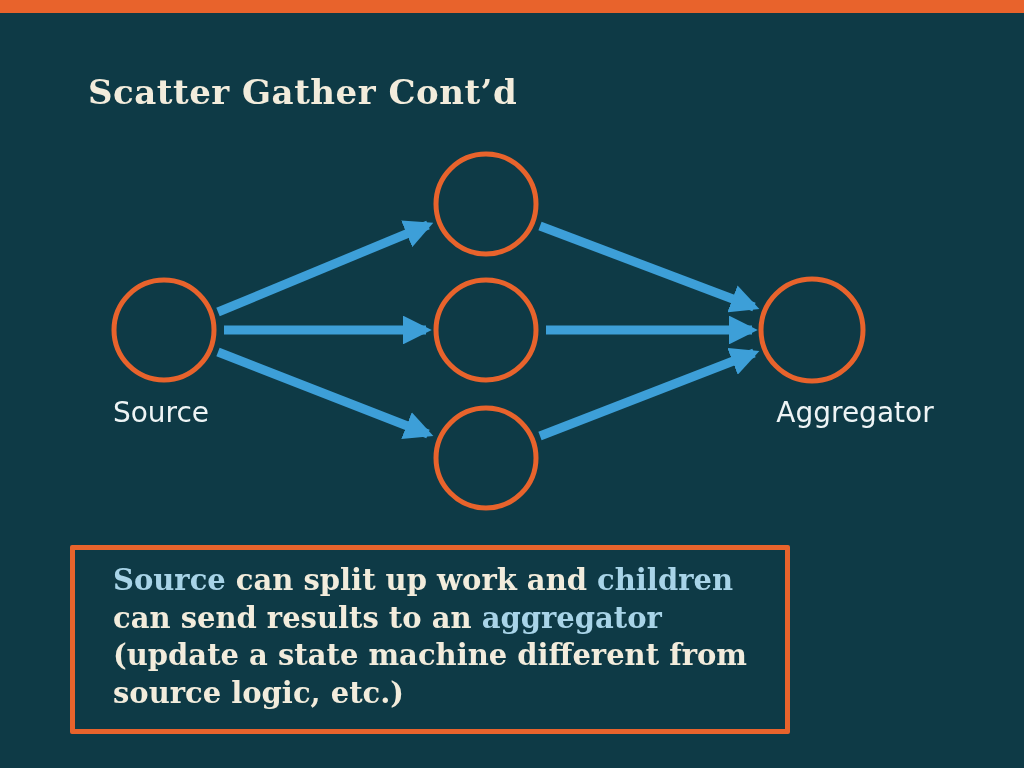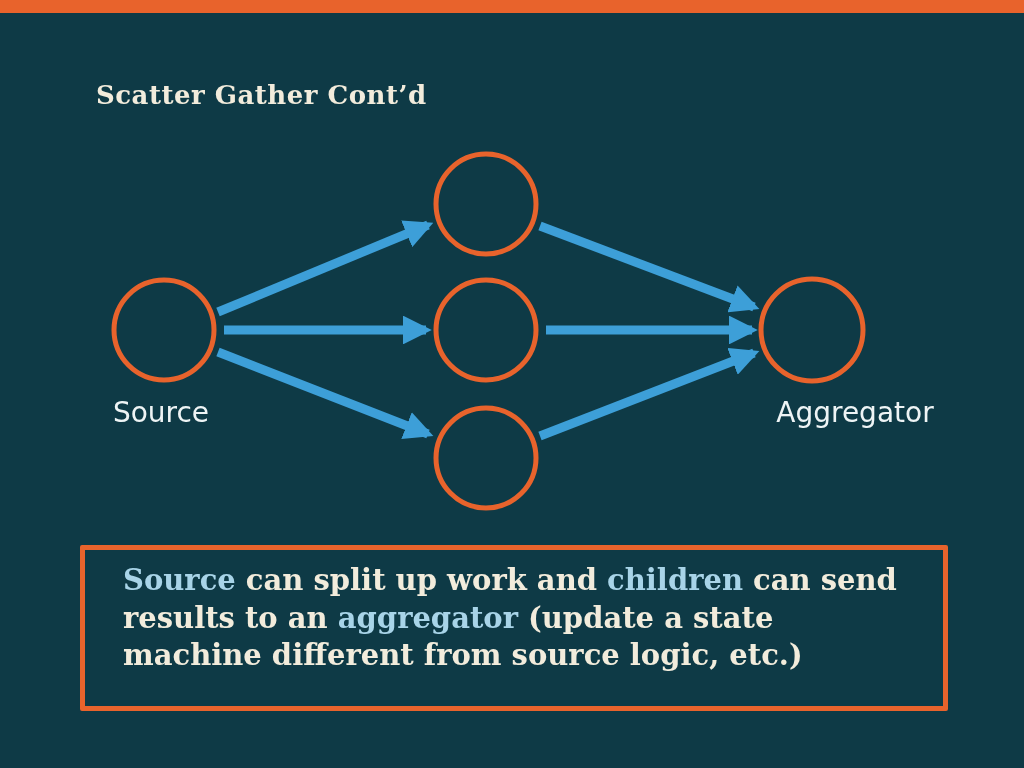--- a/index.html
+++ b/index.html
@@ -13,22 +13,22 @@
   }
   .top-bar {
     position: absolute;
     top: 0; left: 0;
     width: 1024px; height: 13px;
     background: var(--accent, #e8632c);
   }
   .slide-title {
     position: absolute;
     left: 84px; top: 68px;
-    margin: 12px;
-    font-size: 26px;
+    margin: 4px;
+    font-size: 34px;
     font-weight: bold;
     letter-spacing: 0.5px;
     color: var(--cream, #f2ecdc);
     font-family: "DejaVu Serif", serif;
   }
   .diagram {
     position: absolute;
     left: 0; top: 130px;
     width: 1024px; height: 400px;
   }
@@ -43,26 +43,26 @@
     fill: none;
   }
   .node-label {
     font-family: "DejaVu Sans", "Liberation Sans", sans-serif;
     font-size: 28px;
     fill: var(--label, #eef4f5);
     text-anchor: middle;
   }
   .callout {
     position: absolute;
-    left: 80px; top: 545px;
-    width: 868px;
+    left: 70px; top: 545px;
+    width: 720px;
     box-sizing: border-box;
     border: 5px solid var(--accent, #e8632c);
     border-radius: 2px;
-    padding: 12px 34px 31px 38px;
+    padding: 12px 34px 16px 38px;
     font-size: 29px;
     font-weight: bold;
     line-height: 1.3;
     color: var(--cream, #f2ecdc);
     font-family: "DejaVu Serif", serif;
   }
   .hl { color: var(--highlight, #a8d4e8); }
 </style>
 </head>
 <body>

